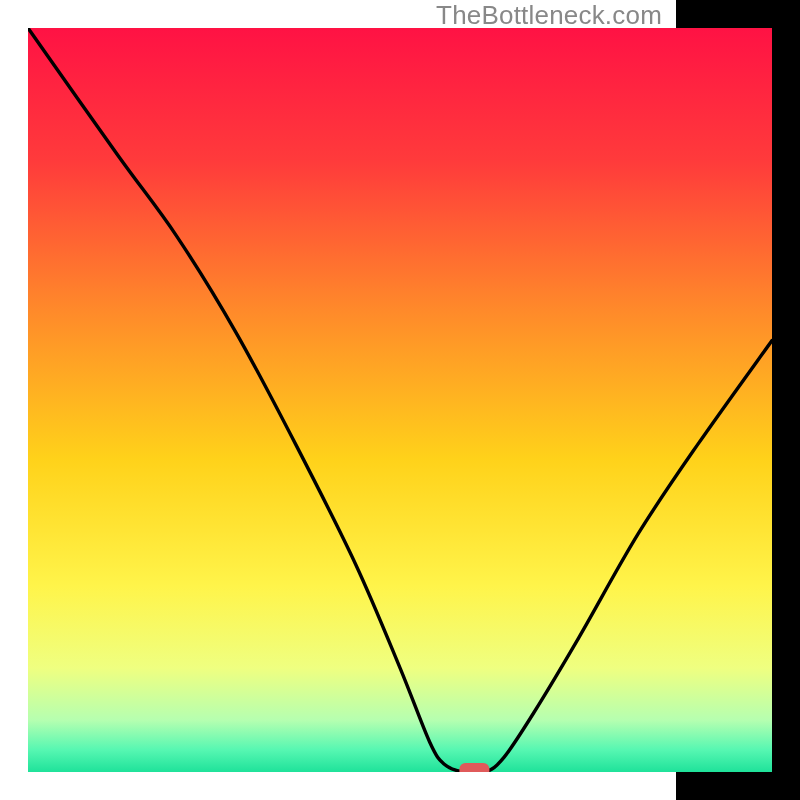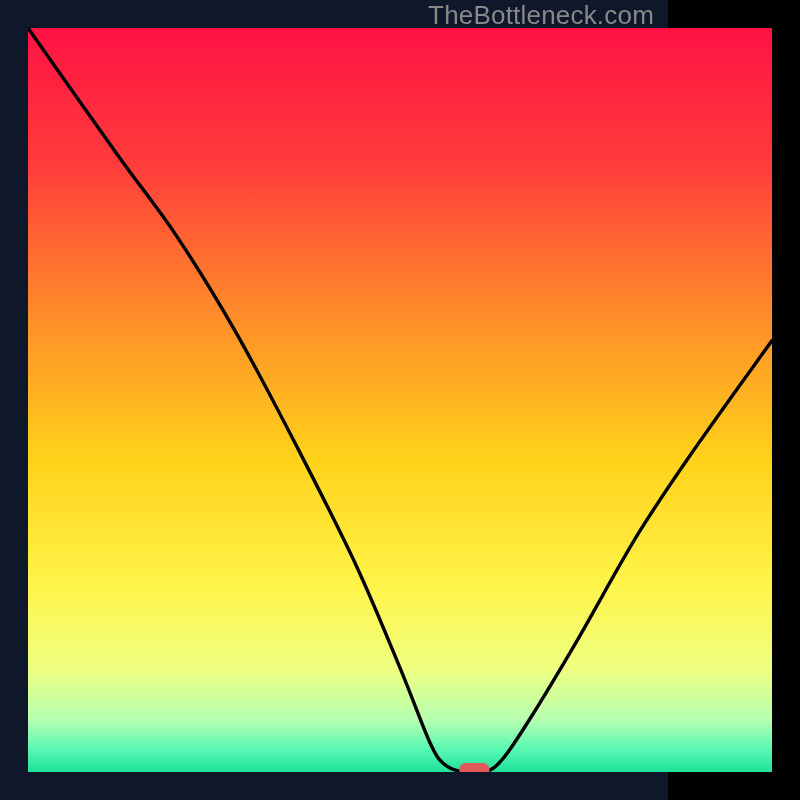--- a/index.html
+++ b/index.html
@@ -10,21 +10,22 @@
     background: #000;
     overflow: hidden;
     font-family: Arial, Helvetica, sans-serif;
   }
   .frame {
     position: absolute;
     left: 0;
     top: 0;
     width: 668px;
     height: 800px;
-    background: #0f172a;
+    background: #ffffff;
+    padding-left: 8px;
   }
   .watermark {
     position: absolute;
     top: 0;
     right: 14px;
     color: #888;
     font-size: 26px;
     font-weight: 400;
     letter-spacing: 0.2px;
     z-index: 10;

